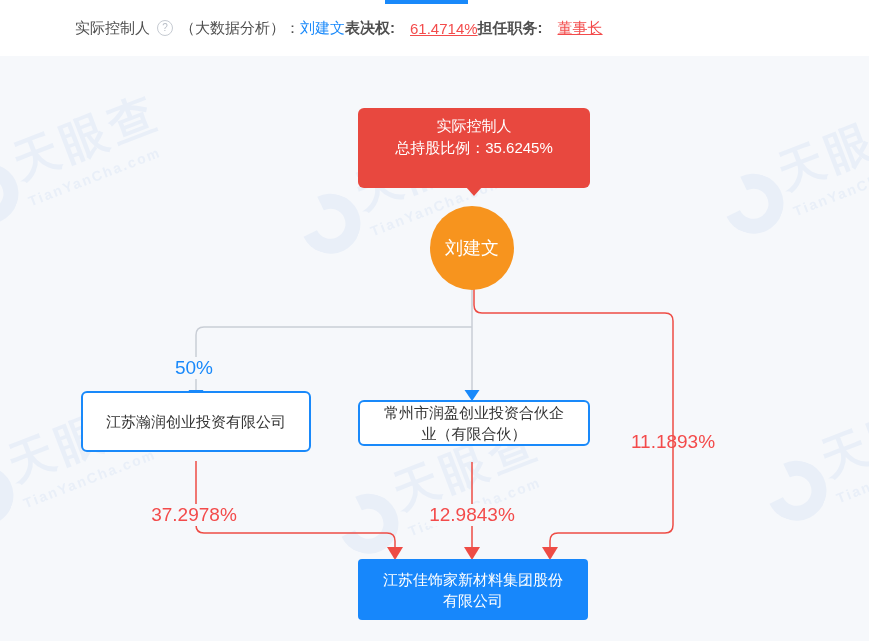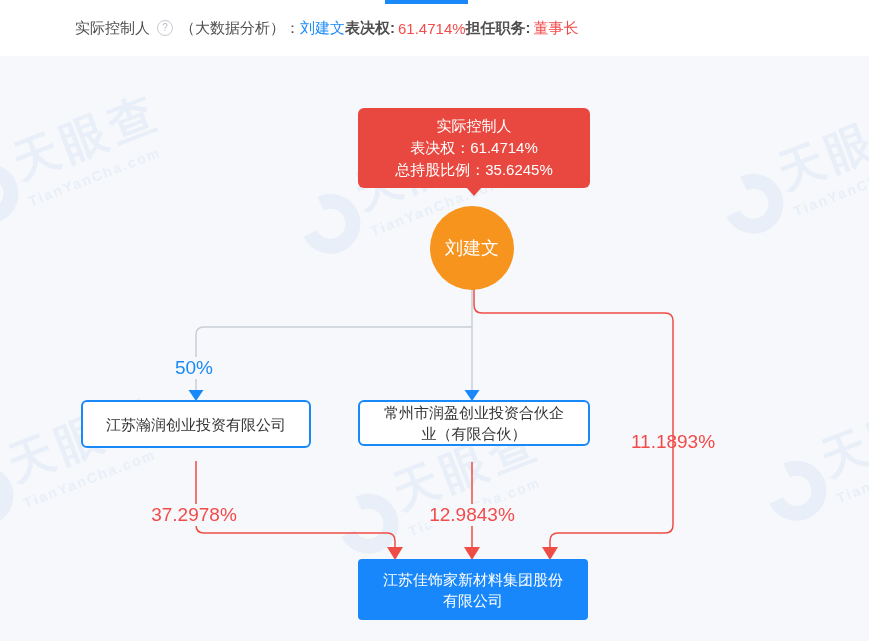--- a/index.html
+++ b/index.html
@@ -21,21 +21,21 @@
   .tab-ind{position:absolute;left:385px;top:0;width:83px;height:4px;background:var(--accent-blue);}
   .help{
     display:inline-flex;width:14px;height:14px;margin:0 7px;
     border:1px solid #c6cbd2;border-radius:50%;
     color:#b8bec6;font-size:10px;line-height:14px;
     align-items:center;justify-content:center;flex:0 0 auto;
   }
   .blue{color:var(--accent-blue);text-decoration:none;cursor:pointer;}
   .redv{color:var(--value-red);}
   .gap{font-weight:bold;}
-  .vgap{margin-left:3px;}
+  .vgap{margin-left:15px;text-decoration:underline;}
 
   
   .wm{position:absolute;z-index:1;pointer-events:none;}
   .wm-inner{display:flex;align-items:flex-end;gap:5px;transform:rotate(-21deg);}
   .wm-logo{
     width:30px;height:30px;border-radius:50%;
     border:15px solid var(--watermark);border-left-color:transparent;
     transform:rotate(40deg);flex:0 0 auto;
   }
   .wm-col{display:flex;flex-direction:column;}
@@ -66,21 +66,21 @@
     color:#fff;font-size:18px;display:flex;align-items:center;justify-content:center;
     cursor:pointer;
   }
   .co{
     position:absolute;z-index:4;box-sizing:border-box;
     background:#fff;border:2px solid var(--accent-blue);border-radius:6px;
     display:flex;align-items:center;justify-content:center;
     text-align:center;font-size:15px;color:#333;line-height:21px;
     word-break:break-all;cursor:pointer;
   }
-  #co-left{left:81px;top:400px;width:230px;height:48px;padding:0 6px;}
+  #co-left{left:81px;top:391px;width:230px;height:61px;padding:0 6px;}
   #co-mid{left:358px;top:400px;width:232px;height:46px;padding:0 20px;}
   #co-bottom{
     left:358px;top:559px;width:230px;height:61px;padding:0 18px;
     background:var(--bottom-blue);border:none;border-radius:4px;color:#fff;
   }
 
   
   .edge-label{
     position:absolute;z-index:5;font-size:19px;
     background:var(--bg);padding:0 3px;white-space:nowrap;
@@ -162,21 +162,20 @@
     <path class="e-red" d="M472 462 L472 547"></path>
     <polygon class="arr-blue" points="196,401 188.5,390 203.5,390"></polygon>
     <polygon class="arr-blue" points="472,401 464.5,390 479.5,390"></polygon>
     <polygon class="arr-red" points="395,560 387,547 403,547"></polygon>
     <polygon class="arr-red" points="472,560 464,547 480,547"></polygon>
     <polygon class="arr-red" points="550,560 542,547 558,547"></polygon>
   </svg>
 
   <div class="card-red">
     <div>实际控制人</div>
-    <div>表决权：61.4714%</div>
     <div>总持股比例：35.6245%</div>
   </div>
 
   <div class="person">
     <span>刘建文</span>
   </div>
 
   <div class="co" id="co-left">
     <span>江苏瀚润创业投资有限公司</span>
   </div>

